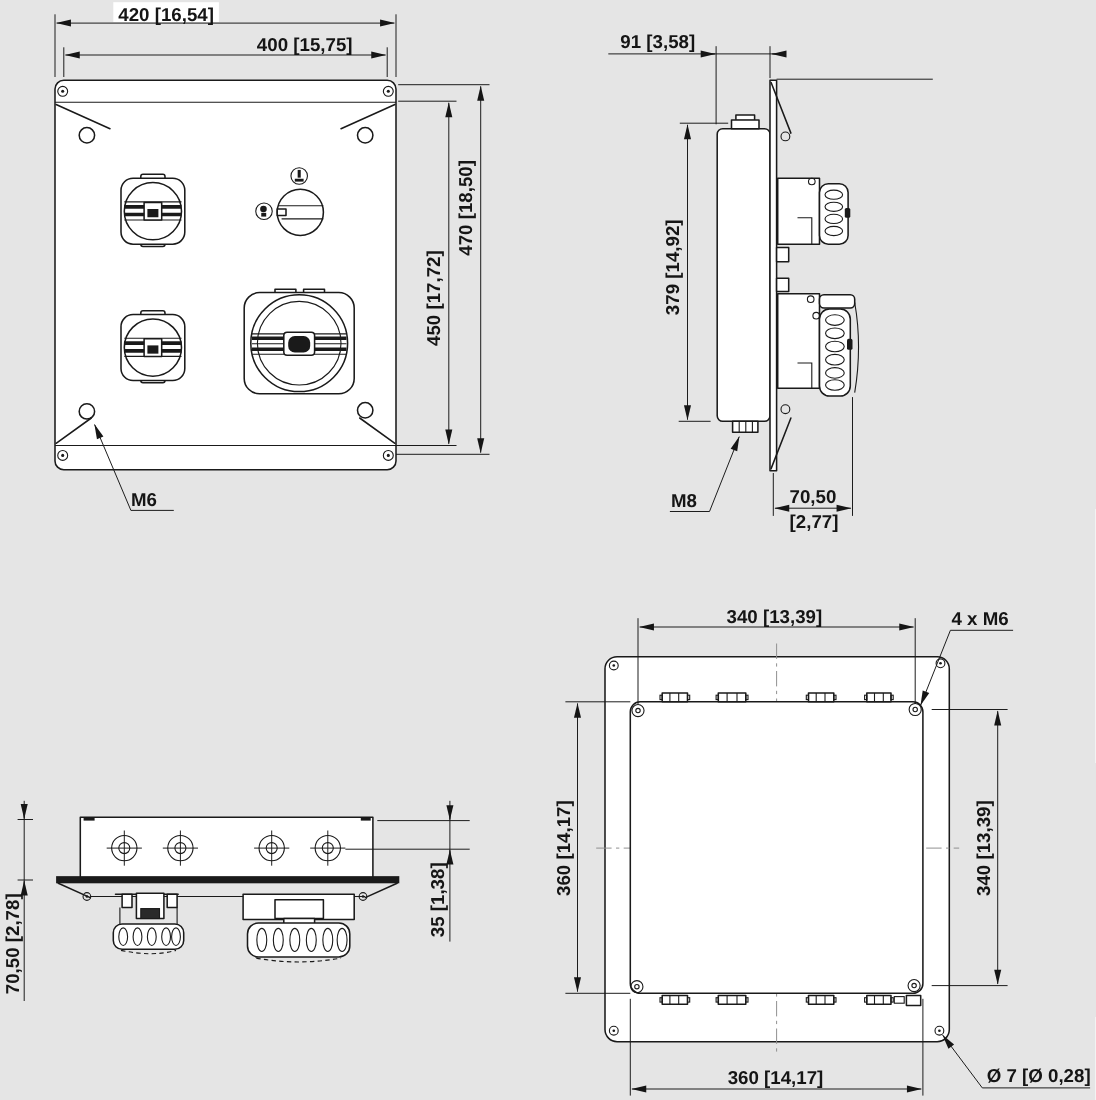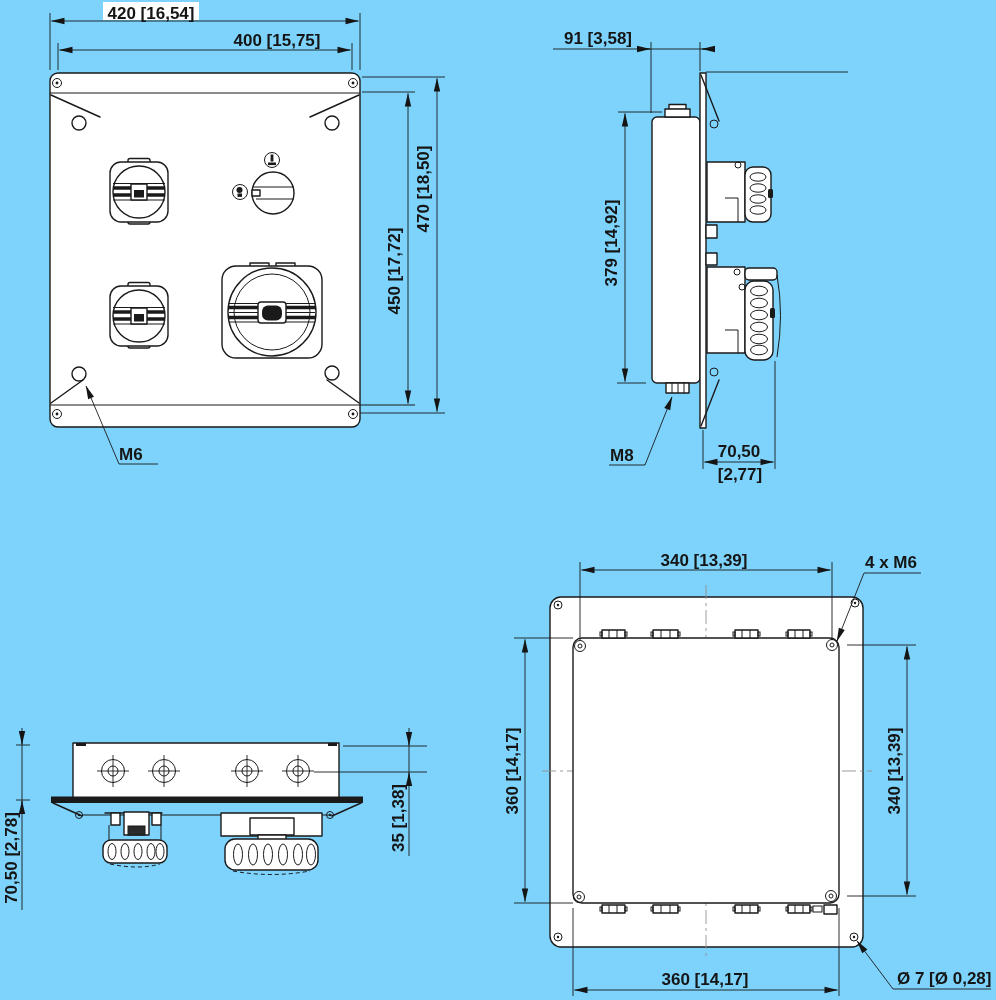--- a/index.html
+++ b/index.html
@@ -1,16 +1,16 @@
 <!DOCTYPE html>
 <html><head>
 <meta charset="utf-8">
 <style>
   html,body{margin:0;padding:0;background:#fff;}
-  .canvas{position:relative;width:996px;height:1000px;background:#7dd3fc;overflow:hidden;}
+  .canvas{position:relative;width:996px;height:1000px;background:#e5e5e5;overflow:hidden;}
   svg{display:block;}
   svg text{font-family:"Liberation Sans", sans-serif;font-weight:bold;font-size:17px;fill:#151515;}
   .ol{stroke:#1a1a1a;stroke-width:1.4;fill:none;stroke-linejoin:round;stroke-linecap:round;}
   .olw{stroke:#1a1a1a;stroke-width:1.4;fill:#fff;stroke-linejoin:round;}
   .thin{stroke:#1a1a1a;stroke-width:1;fill:none;}
   .thick{stroke:#1a1a1a;stroke-width:3.4;fill:none;}
   .dl{stroke:#1a1a1a;stroke-width:0.9;fill:none;}
   .cl{stroke:#909090;stroke-width:0.9;fill:none;stroke-dasharray:14 4 3 4;}
   .blk{fill:#1a1a1a;stroke:none;}
   .dash{stroke:#1a1a1a;stroke-width:1;fill:none;stroke-dasharray:4 3;}

